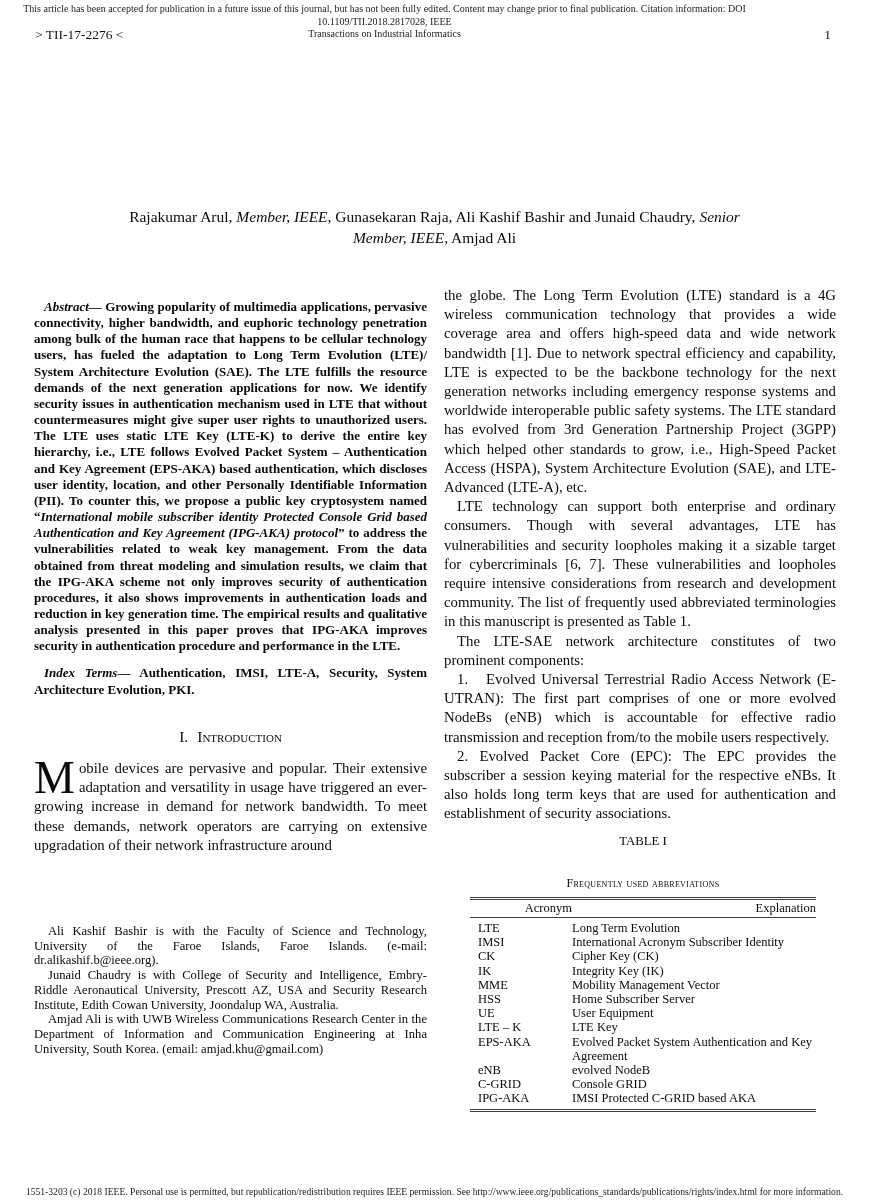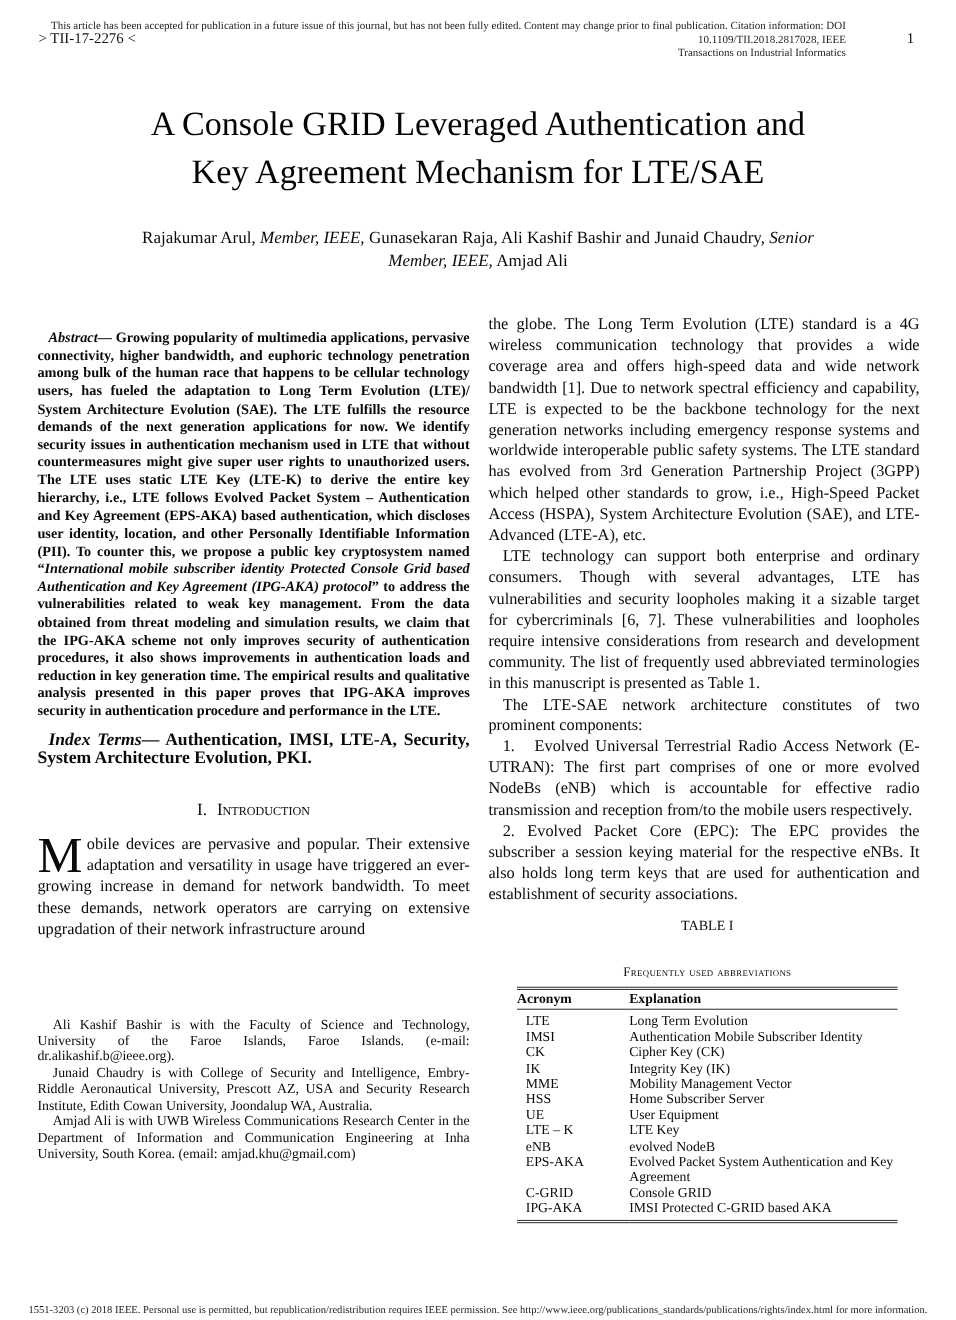--- a/index.html
+++ b/index.html
@@ -1,39 +1,39 @@
 <!DOCTYPE html>
 <html><head>
 <meta charset="utf-8">
 <style>
   * { margin:0; padding:0; box-sizing:border-box; }
   html,body { width:869px; height:1200px; background:#ffffff; }
   body { font-family:"Liberation Serif", serif; color:#111; position:relative; overflow:hidden; }
   .page { position:absolute; inset:0; background:#fff; }
 
-  .notice { position:absolute; top:18px; left:0; width:769px; text-align:right;
+  .notice { position:absolute; top:3px; left:0; width:769px; text-align:center;
             font-size:10px; line-height:12.5px; color:#1c1c1c; letter-spacing:0px; }
   .running-head { position:absolute; top:27px; left:35px; right:35px; height:18px;
                   font-size:13.5px; color:#111; }
   .running-head .left { position:absolute; left:0; top:0; }
   .running-head .pageno { position:absolute; right:3px; top:0; }
 
   .title { position:absolute; top:91px; left:0; width:869px; text-align:center;
            font-size:31px; line-height:43px; font-weight:normal; color:#050505; }
   .authors { position:absolute; top:206px; left:0; width:869px; text-align:center;
              font-size:15.5px; line-height:21px; color:#0a0a0a; }
   .it { font-style:italic; }
   .bi { font-weight:bold; font-style:italic; }
 
   .col-left  { position:absolute; left:34px;  top:299px; width:393px; }
   .col-right { position:absolute; left:444px; top:286px; width:392px; }
 
   .abstract { font-weight:bold; font-size:13px; line-height:16.15px;
               text-align:justify; text-indent:10px; color:#0a0a0a; }
-  .index-terms { font-weight:bold; font-size:16px; line-height:16.3px;
+  .index-terms { font-weight:bold; font-size:13px; line-height:16.3px;
                  text-align:justify; text-indent:10px; margin-top:11px; color:#0a0a0a; }
 
   .sec-heading { margin-top:30px; margin-bottom:13px; text-align:center;
                  font-size:15.5px; color:#0a0a0a; }
   .sec-heading .sc { font-variant:small-caps; }
   .sec-heading .num { margin-right:9px; }
 
   .body-p { font-size:14.8px; line-height:19.2px; text-align:justify; color:#0a0a0a; }
   .dropcap { float:left; font-size:46px; line-height:36px; padding-right:4px; padding-top:1px; }
 
@@ -43,21 +43,21 @@
 
   .col-right .indent { text-indent:13px; }
 
   .table-wrap { width:346px; margin-left:26px; margin-top:10px; }
   .tbl-caption { text-align:center; font-size:12.8px; line-height:14px; color:#0a0a0a; }
   .tbl-subtitle { text-align:center; font-size:11.8px; line-height:14px;
                   font-variant:small-caps; letter-spacing:0.3px; margin-bottom:7px; color:#0a0a0a;margin-top:28px; }
   table.tbl { width:100%; border-collapse:collapse;
               border-top:3px double #3d3d3d; border-bottom:3px double #3d3d3d;
               font-size:12.5px; line-height:14.2px; color:#0a0a0a; }
-  table.tbl th { font-weight:bold; text-align:left; padding:1px 0 2px 0;
+  table.tbl th { font-weight:normal; text-align:right; padding:1px 0 2px 0;
                  border-bottom:1.4px solid #3d3d3d; }
   table.tbl td { vertical-align:top; padding:0; }
   table.tbl td.acr { width:102px; padding-left:8px; }
   table.tbl td.exp { text-align:justify; padding-right:4px; }
   table.tbl tr.first td { padding-top:3px; }
   table.tbl tr.last td { padding-bottom:3px; }
 
   .footer { position:absolute; bottom:3px; left:0; width:869px; text-align:center;
             font-size:9.6px; color:#1c1c1c; }
 </style>
@@ -69,24 +69,20 @@
   <div class="notice">
     <div>This article has been accepted for publication in a future issue of this journal, but has not been fully edited. Content may change prior to final publication. Citation information: DOI 10.1109/TII.2018.2817028, IEEE</div>
     <div>Transactions on Industrial Informatics</div>
   </div>
 
   <div class="running-head">
     <span class="left">&gt; TII-17-2276 &lt;</span>
     <span class="pageno">1</span>
   </div>
 
-  <h1 class="title">
-    <span>A Console GRID Leveraged Authentication and</span><br>
-    <span>Key Agreement Mechanism for LTE/SAE</span>
-  </h1>
 
   <div class="authors">
     <div><span>Rajakumar Arul, </span><span class="it">Member, IEEE</span><span>, Gunasekaran Raja, Ali Kashif Bashir and Junaid Chaudry, </span><span class="it">Senior</span></div>
     <div><span class="it">Member, IEEE,</span><span> Amjad Ali</span></div>
   </div>
 
   <div class="col-left">
     <p class="abstract"><span class="bi">Abstract—</span><span> Growing popularity of multimedia applications, pervasive connectivity, higher bandwidth, and euphoric technology penetration among bulk of the human race that happens to be cellular technology users, has fueled the adaptation to Long Term Evolution (LTE)/ System Architecture Evolution (SAE). The LTE fulfills the resource demands of the next generation applications for now. We identify security issues in authentication mechanism used in LTE that without countermeasures might give super user rights to unauthorized users. The LTE uses static LTE Key (LTE-K) to derive the entire key hierarchy, i.e., LTE follows Evolved Packet System – Authentication and Key Agreement (EPS-AKA) based authentication, which discloses user identity, location, and other Personally Identifiable Information (PII). To counter this, we propose a public key cryptosystem named “</span><span class="bi">International mobile subscriber identity Protected Console Grid based Authentication and Key Agreement (IPG-AKA) protocol</span><span>” to address the vulnerabilities related to weak key management. From the data obtained from threat modeling and simulation results, we claim that the IPG-AKA scheme not only improves security of authentication procedures, it also shows improvements in authentication loads and reduction in key generation time. The empirical results and qualitative analysis presented in this paper proves that IPG-AKA improves security in authentication procedure and performance in the LTE.</span></p>
 
     <p class="index-terms"><span class="bi">Index Terms</span><span>— Authentication, IMSI, LTE-A, Security, System Architecture Evolution, PKI.</span></p>
@@ -119,21 +115,21 @@
             <th>Explanation</th>
           </tr>
         </thead>
         <tbody>
           <tr class="first">
               <td class="acr">LTE</td>
               <td class="exp">Long Term Evolution</td>
             </tr>
           <tr>
               <td class="acr">IMSI</td>
-              <td class="exp">Authentication Mobile Subscriber Identity</td>
+              <td class="exp">International Acronym Subscriber Identity</td>
             </tr>
           <tr>
               <td class="acr">CK</td>
               <td class="exp">Cipher Key (CK)</td>
             </tr>
           <tr>
               <td class="acr">IK</td>
               <td class="exp">Integrity Key (IK)</td>
             </tr>
           <tr>
@@ -146,26 +142,26 @@
             </tr>
           <tr>
               <td class="acr">UE</td>
               <td class="exp">User Equipment</td>
             </tr>
           <tr>
               <td class="acr">LTE – K</td>
               <td class="exp">LTE Key</td>
             </tr>
           <tr>
+              <td class="acr">EPS-AKA</td>
+              <td class="exp">Evolved Packet System Authentication and Key Agreement</td>
+            </tr>
+          <tr>
               <td class="acr">eNB</td>
               <td class="exp">evolved NodeB</td>
-            </tr>
-          <tr>
-              <td class="acr">EPS-AKA</td>
-              <td class="exp">Evolved Packet System Authentication and Key Agreement</td>
             </tr>
           <tr>
               <td class="acr">C-GRID</td>
               <td class="exp">Console GRID</td>
             </tr>
           <tr class="last">
               <td class="acr">IPG-AKA</td>
               <td class="exp">IMSI Protected C-GRID based AKA</td>
             </tr>
         </tbody>

